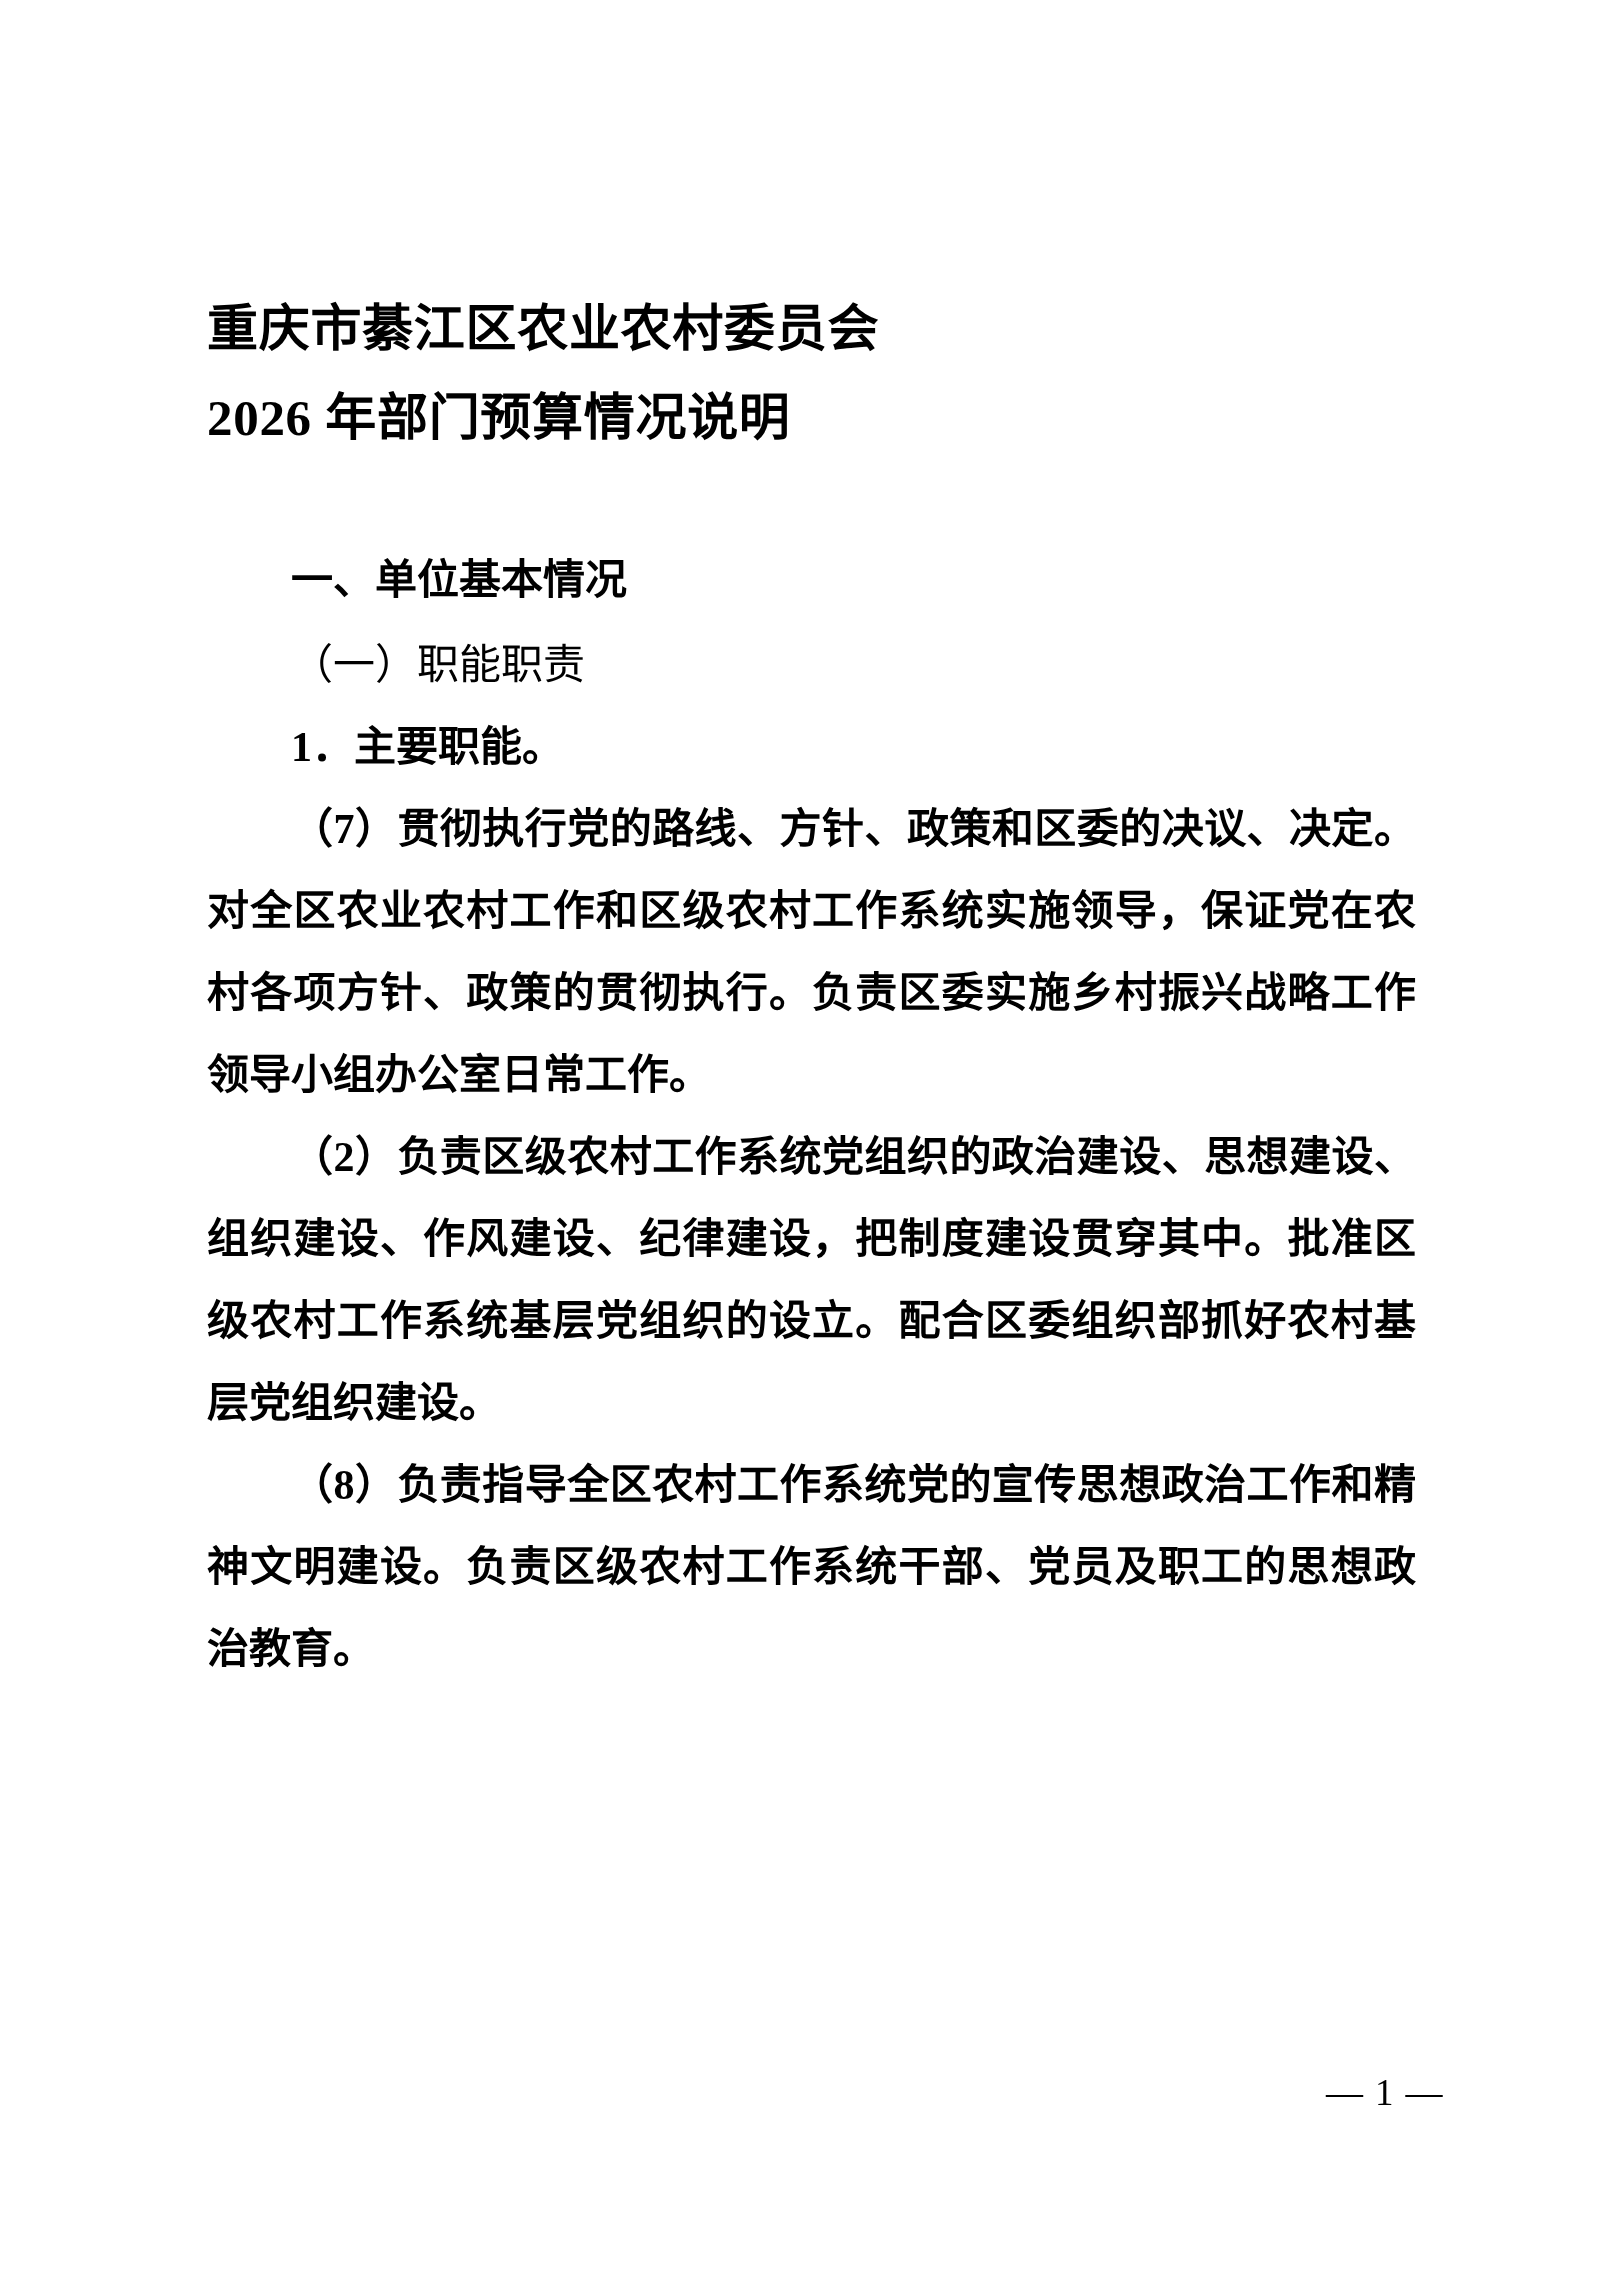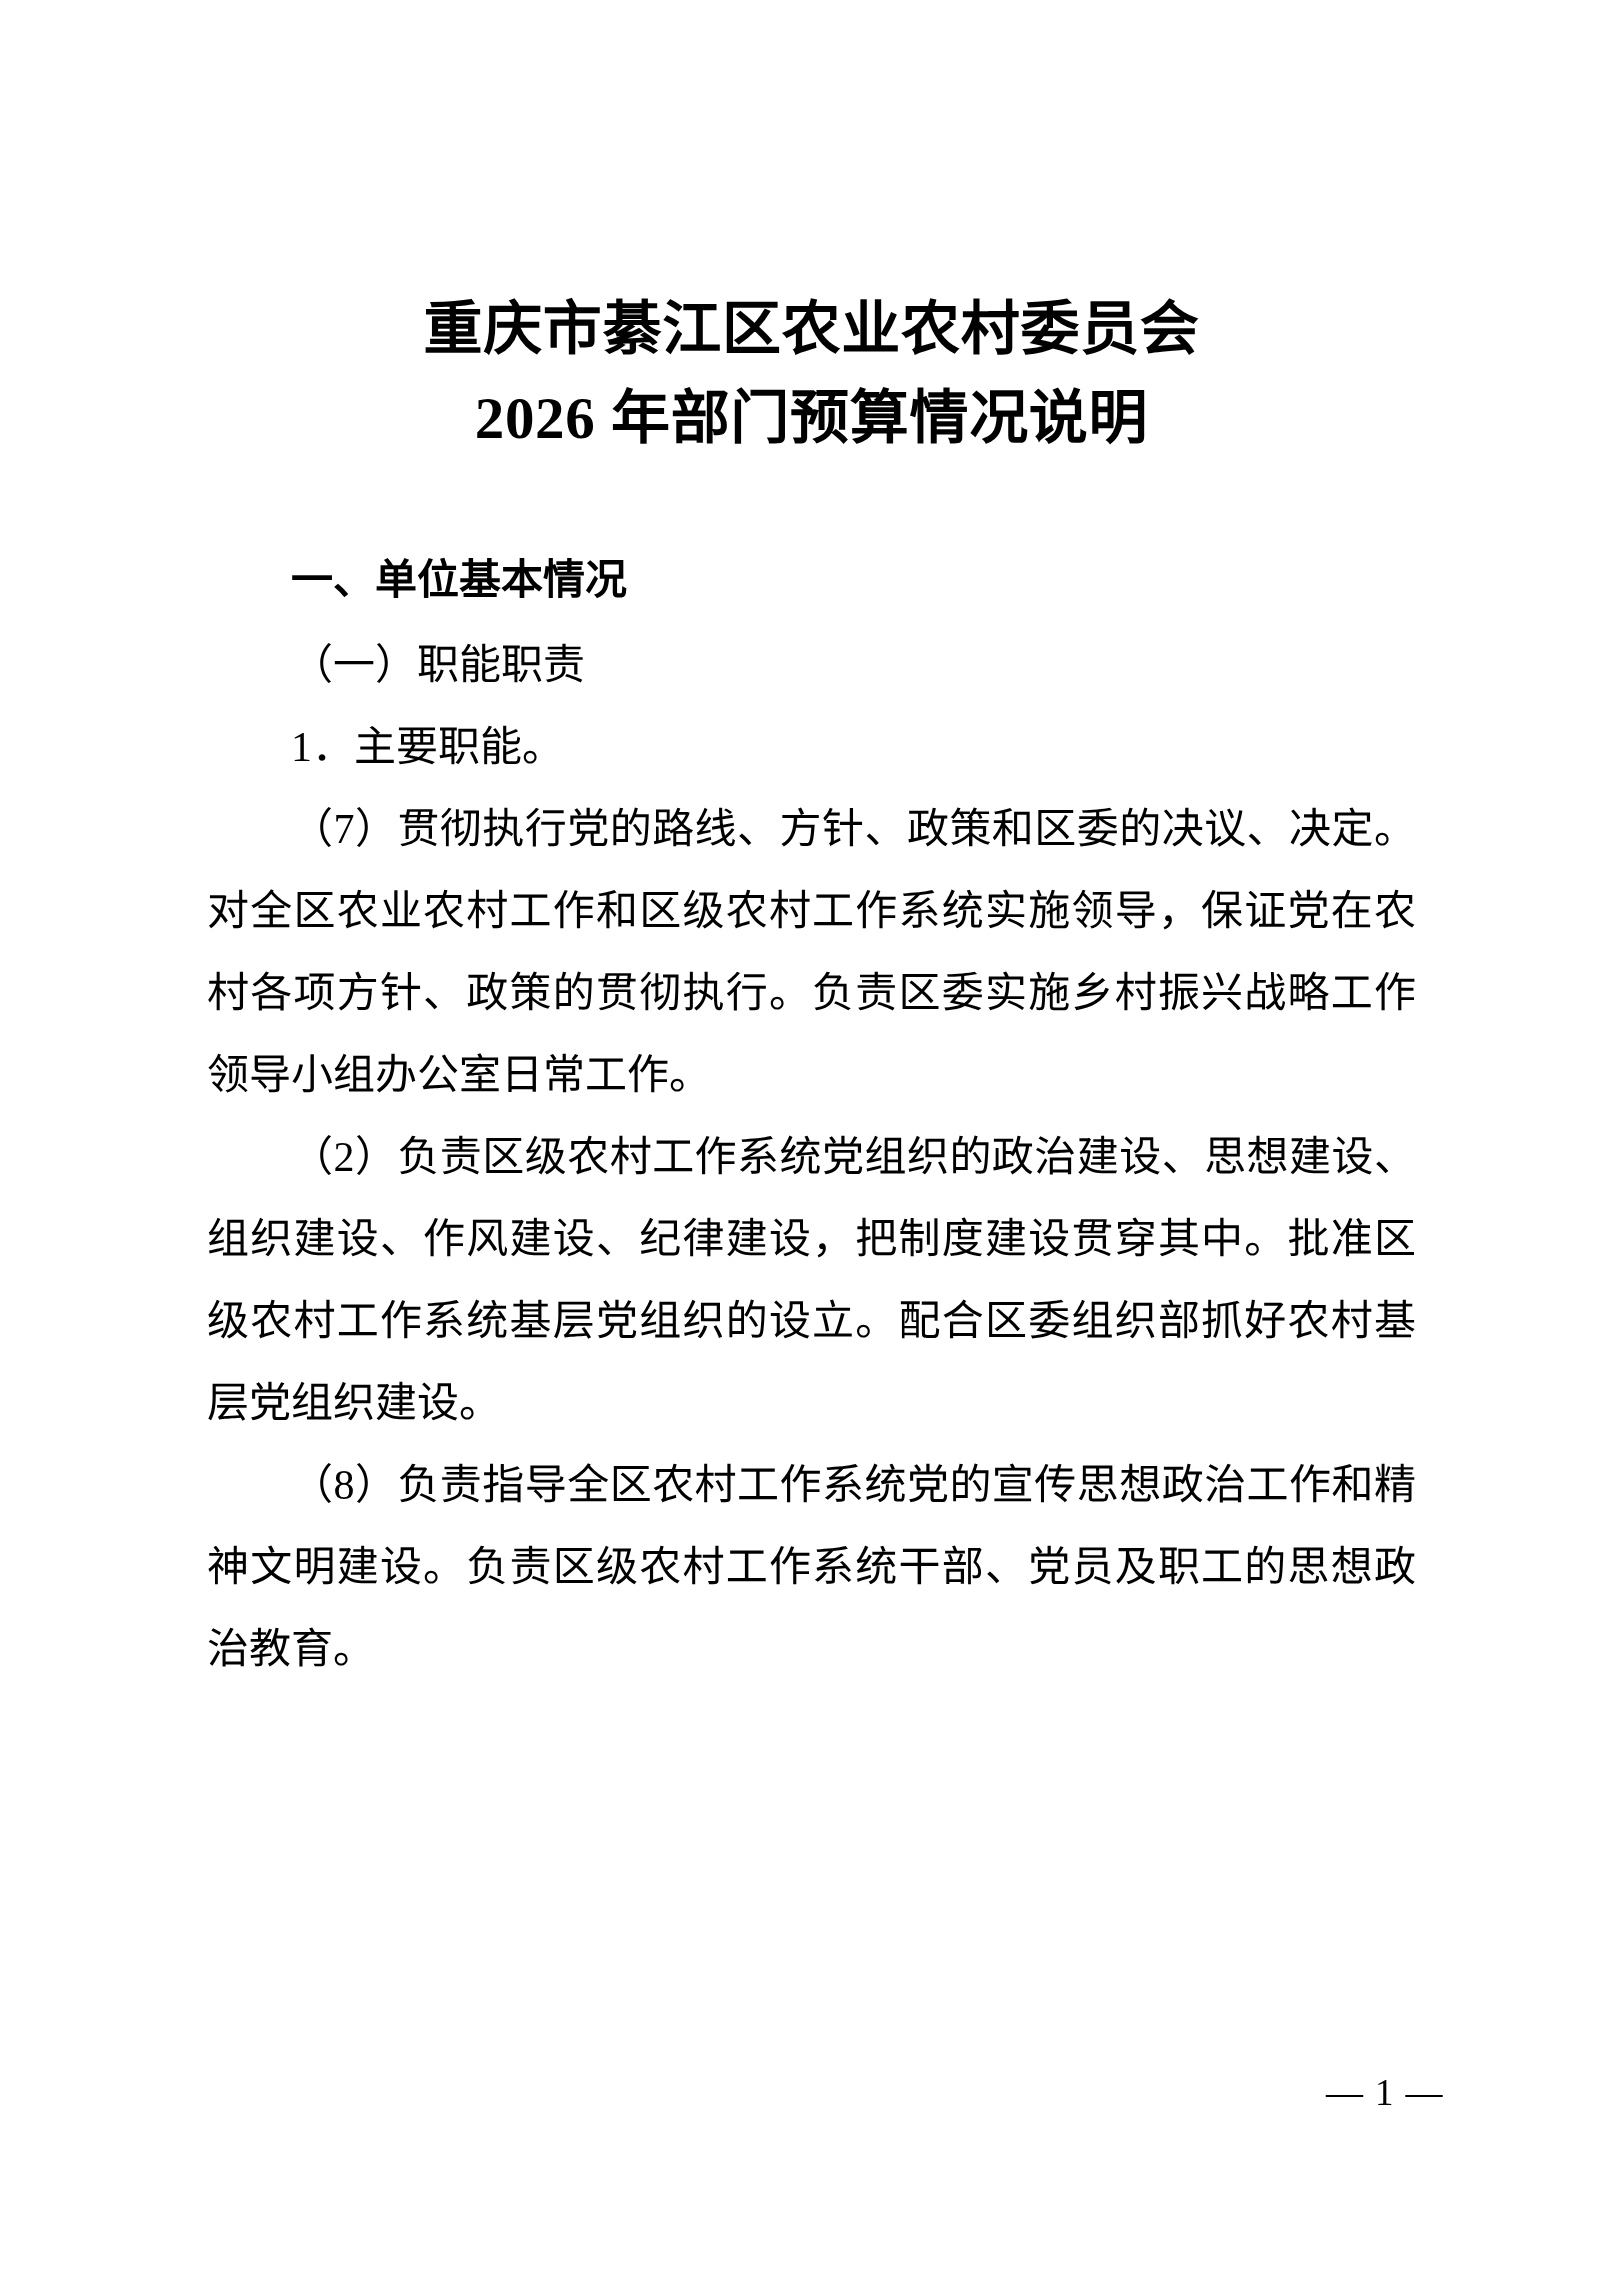--- a/index.html
+++ b/index.html
@@ -18,24 +18,23 @@
     position: absolute;
     inset: 0;
     background: #ffffff;
   }
   
   .title-block {
     position: absolute;
     top: 285px;
     left: 207px;
     width: 1209px;
-    text-align: center;
     font-family: "Liberation Serif", "DejaVu Serif", serif;
     font-weight: 700;
-    font-size: 59px;
+    font-size: 51px;
     line-height: 89px;
     letter-spacing: 0.7px;
   }
   .title-line { display: block; }
 
   
   .content {
     position: absolute;
     top: 542px;
     left: 207px;
@@ -44,20 +43,21 @@
     font-size: 42px;
     line-height: 82px;
     text-align: justify;
   }
   .content h2, .content h3, .content p {
     margin: 0;
     padding: 0;
     text-indent: 2em;
     font-size: 42px;
     line-height: 82px;
+    font-weight: bold;
   }
   
   .content h2 {
     font-family: Liberation Mono, monospace;
     font-weight: 700;
   }
   
   .content h3 {
     font-weight: 400;
     font-family: Liberation Serif, serif;

